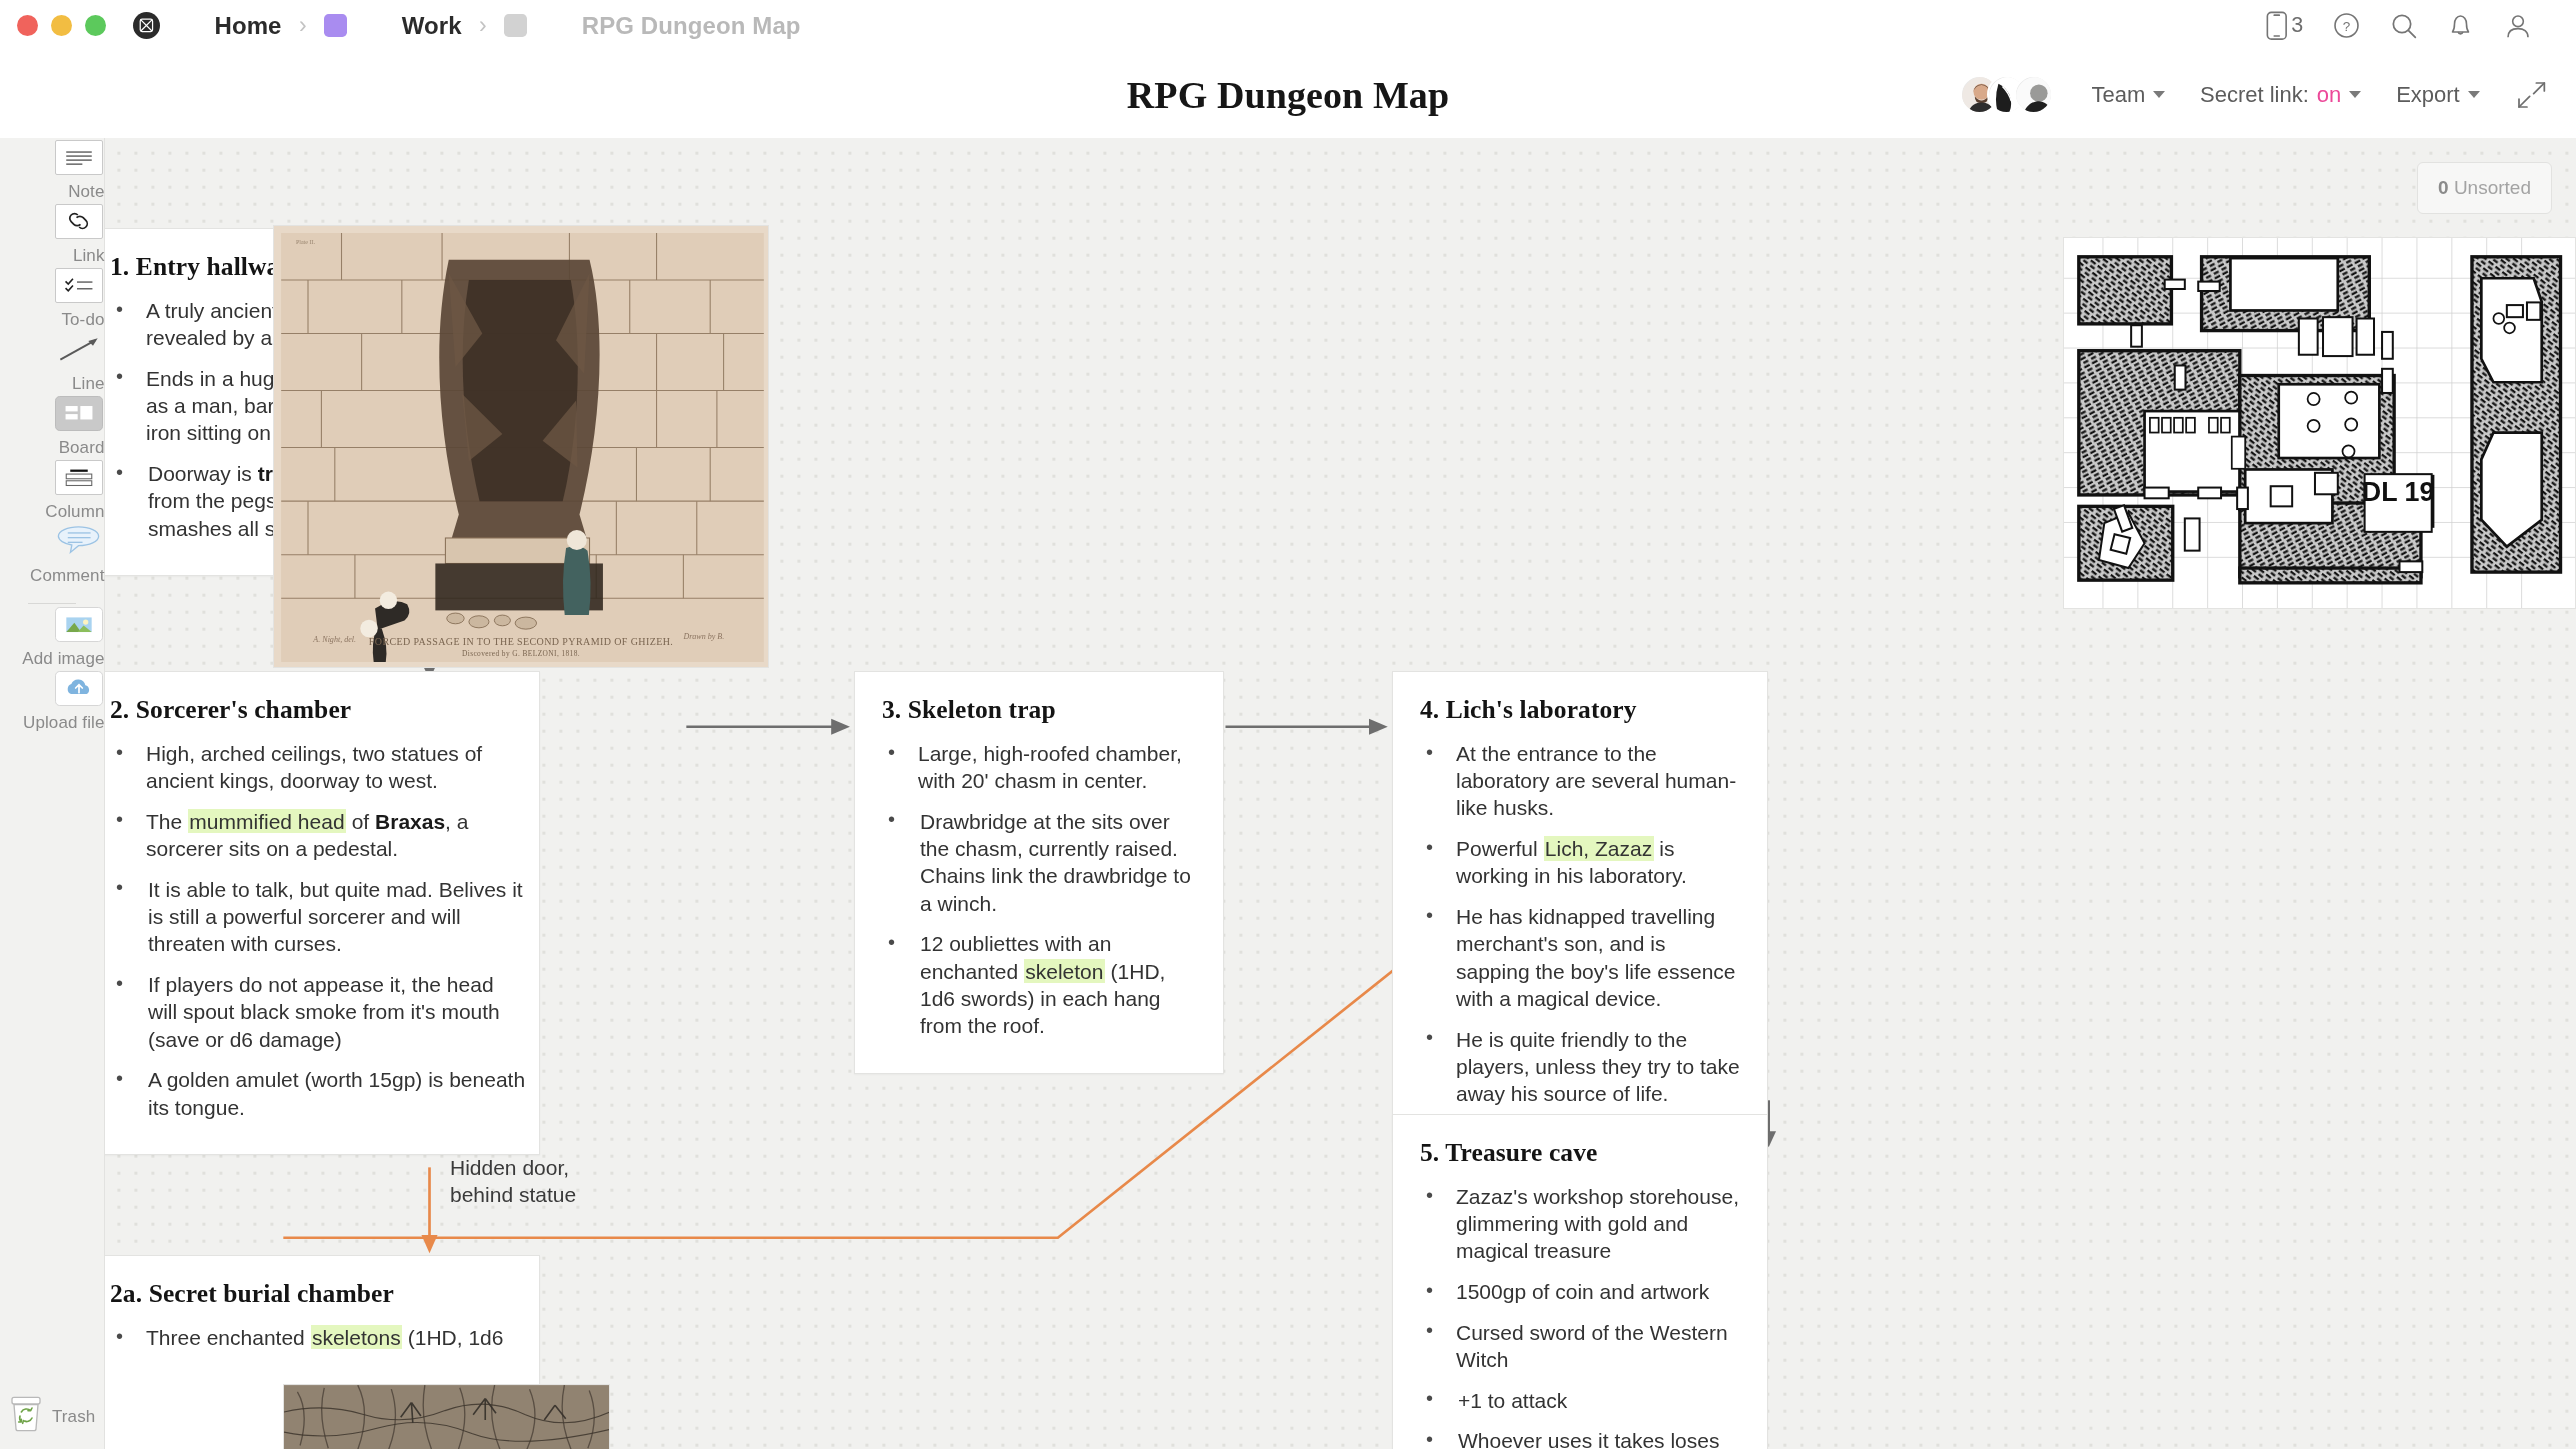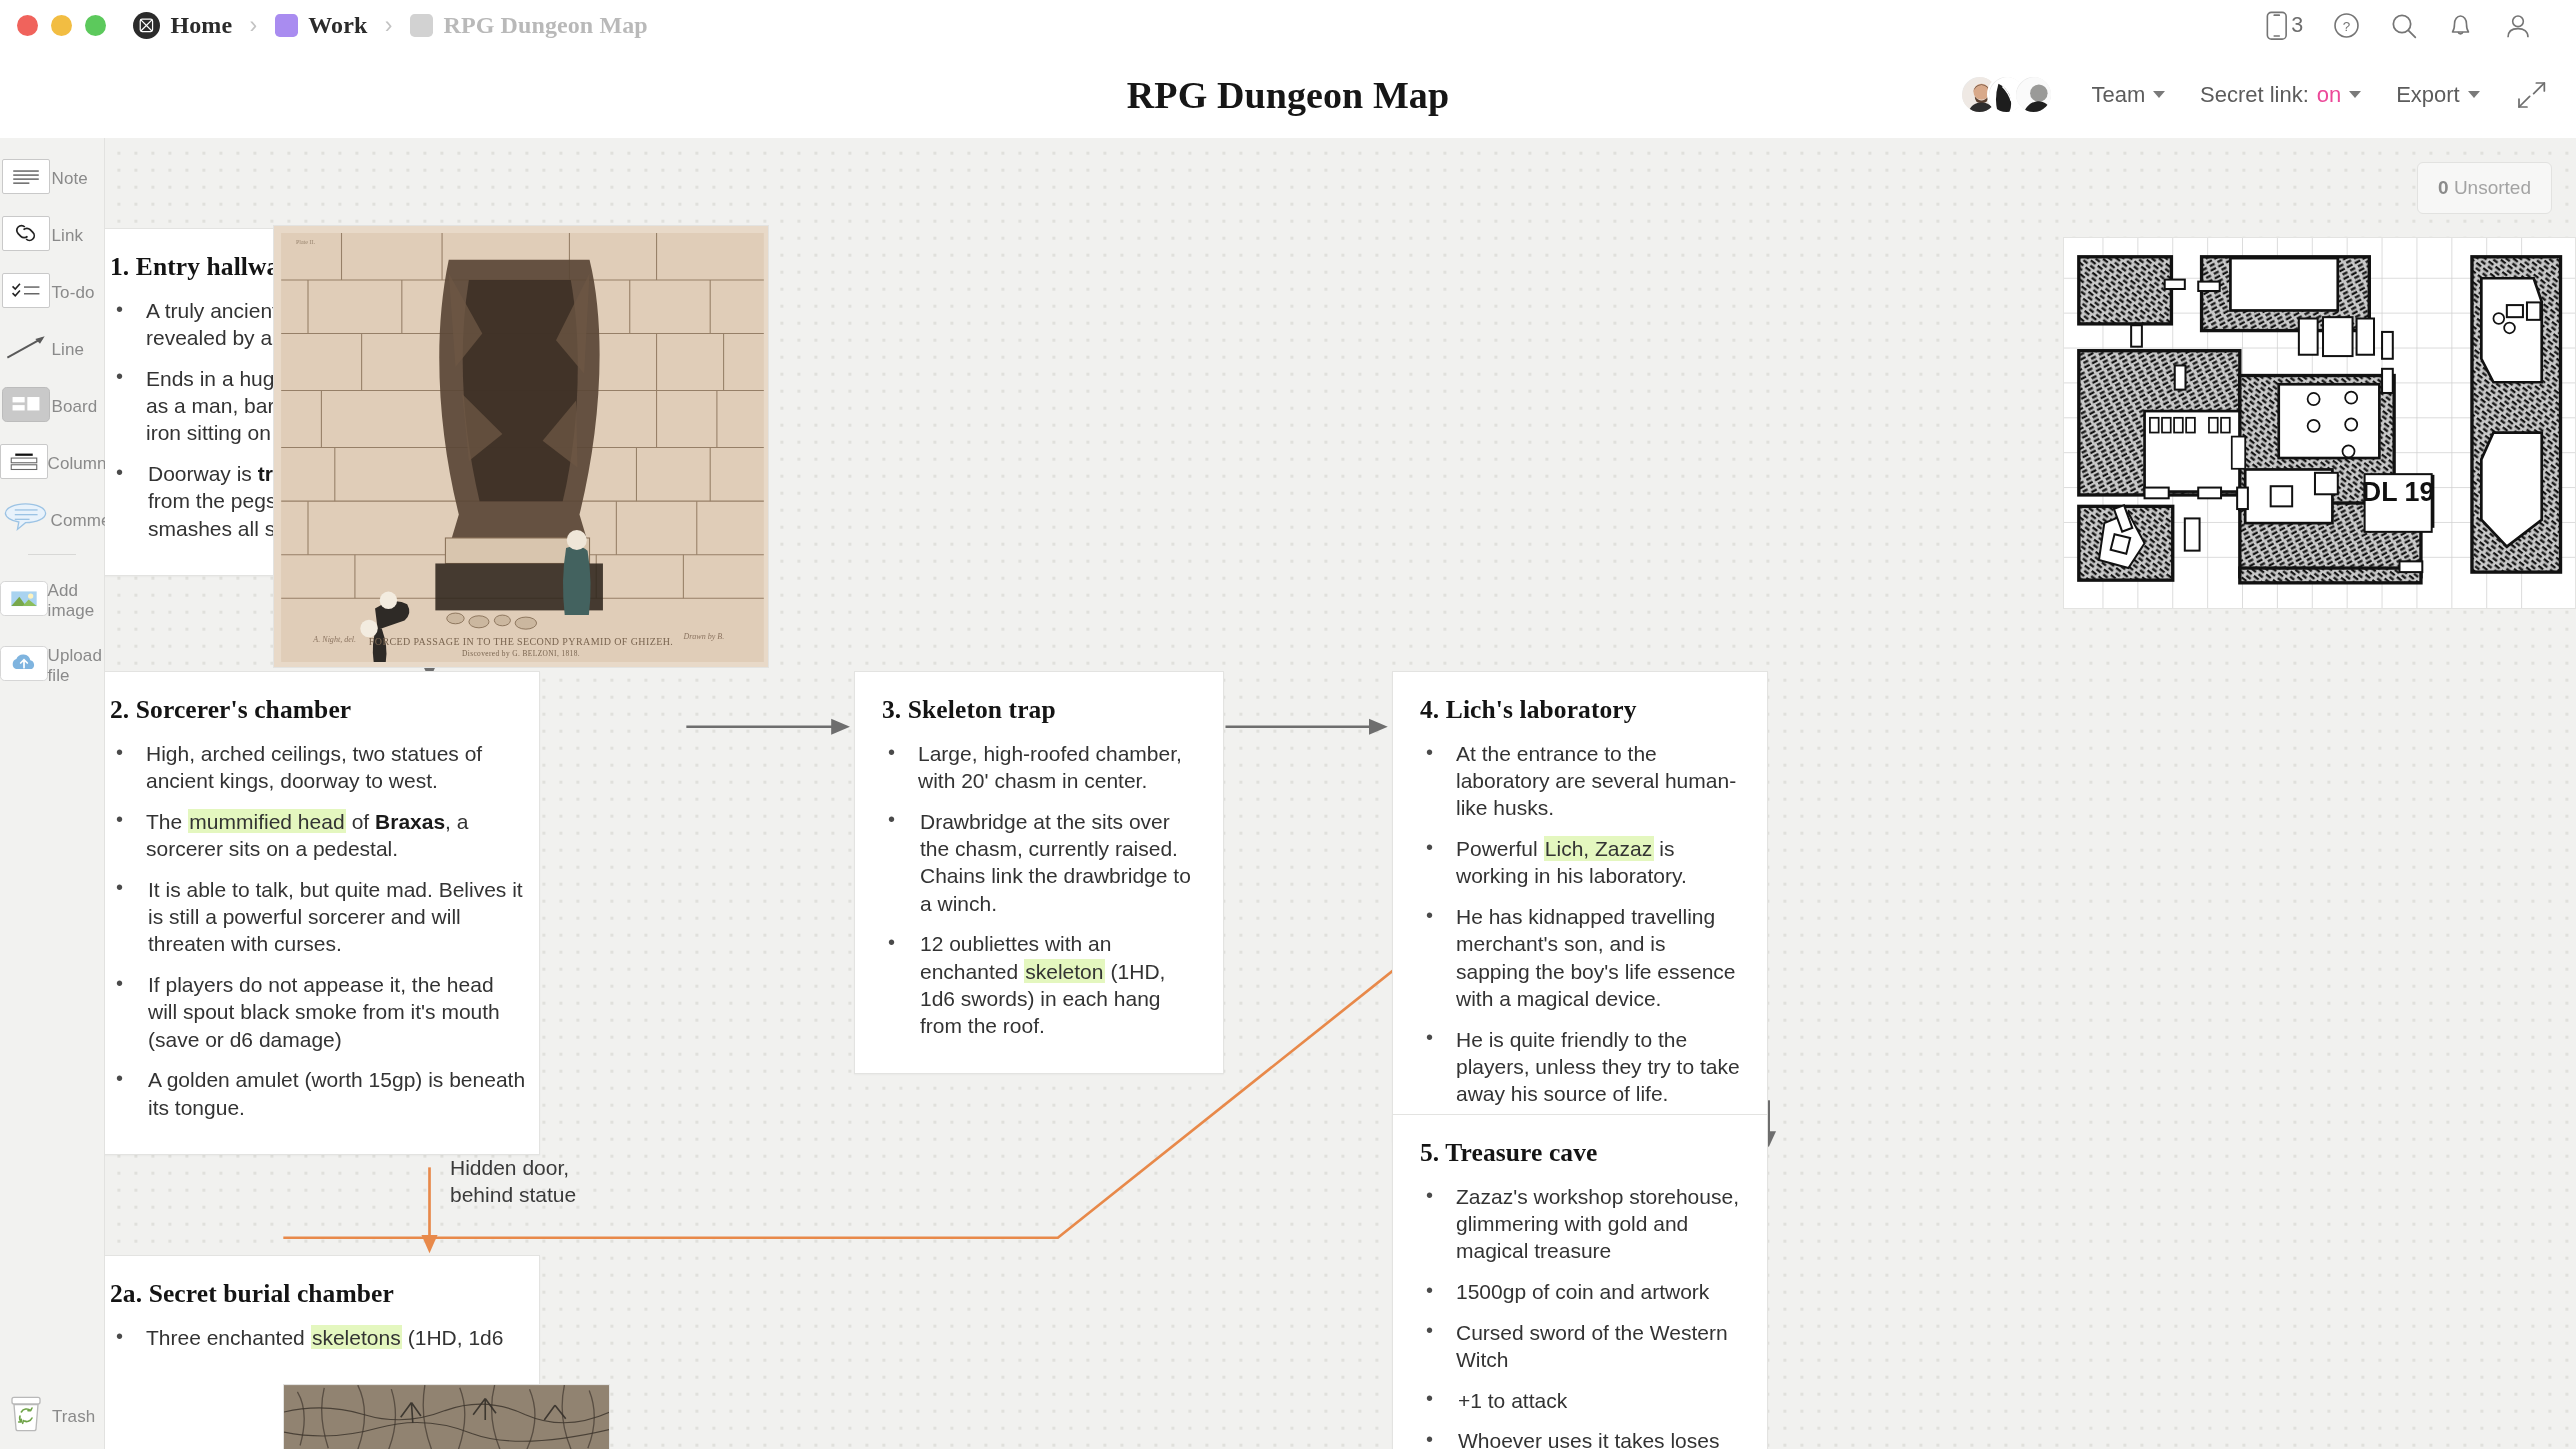--- a/index.html
+++ b/index.html
@@ -18,21 +18,21 @@
     border-bottom: 0.7px solid #ffffff;
   }
   .traffic { display: flex; gap: 12.7px; margin-left: 17.4px; }
   .dot { width: 21px; height: 21px; border-radius: 50%; }
   .dot.red { background: #f0635c; }
   .dot.yellow { background: #f2bd42; }
   .dot.green { background: #5cc95c; }
 
   .crumbs { display: flex; align-items: center; margin-left: 27px; gap: 0; }
   .crumb { display: flex; align-items: center; gap: 10.7px; }
-  .crumb-label { font-family: Liberation Serif, serif; font-size: 24px; font-weight: 700; color: #2b2b2b; letter-spacing: 0.1px;}
+  .crumb-label { font-family: Liberation Sans, sans-serif; font-size: 24px; font-weight: 700; color: #2b2b2b; letter-spacing: 0.1px; margin-left: 44px;}
   .crumb-label.muted { color: #b9b9b9; font-weight: 700; }
   .crumb-sep { color: #c3c3c3; font-size: 23px; margin: 0 17.4px; font-family: "Liberation Sans", sans-serif;}
   .sq { width: 23px; height: 23px; border-radius: 4.7px; }
   .sq.purple { background: #a98cf0; }
   .sq.grey { background: #d2d2d2; }
   .home-badge {
     width: 27px; height: 27px; border-radius: 50%;
     background: #2b2b2b; display: flex; align-items: center; justify-content: center;
   }
 
@@ -66,21 +66,21 @@
   .menu-btn b { color: #ec4899; font-weight: 400; }
   .caret { width: 0; height: 0; border-left: 6px solid transparent; border-right: 6px solid transparent; border-top: 7.4px solid #7a7a7a; }
   .expand-btn { padding-left: 17.4px; }
 
   
   .sidebar {
     position: absolute; top: 138px; left: 0; width: 105px; height: 1311px;
     background: #f2f2f0; border-right: 0.7px solid #e2e2e0;
     display: flex; flex-direction: column; align-items: center;
   }
-  .tool { width: 105px; padding-top: 19px; display: flex; align-items: center; }
+  .tool { width: 105px; display: flex; flex-direction: column; align-items: flex-end; }
   .tool-ico { width: 52px; height: 38px; display: flex; align-items: center; justify-content: center; }
   .tool-lbl { font-size: 17px; color: #8a8a8a; margin-top: 6px; letter-spacing: 0.1px; }
   .tool-div { width: 48px; height: 0.7px; background: #d8d8d6; margin: 17.4px 0 1.3px 0; }
   .trash { position: absolute; bottom: 16px; left: 0; width: 105px; display: flex; align-items: center; }
 
   .ico-box { width: 48px; height: 35px; background: #fff; border: 1px solid #c9c9c9; border-radius: 2px; display:flex; align-items:center; justify-content:center;}
   .ico-box.sel { background: #c9c9c9; border-color: #bcbcbc; border-radius: 4.7px;}
   .ico-box.soft { border-radius: 4.7px; border-color: #d6d6d6;}
 
   

